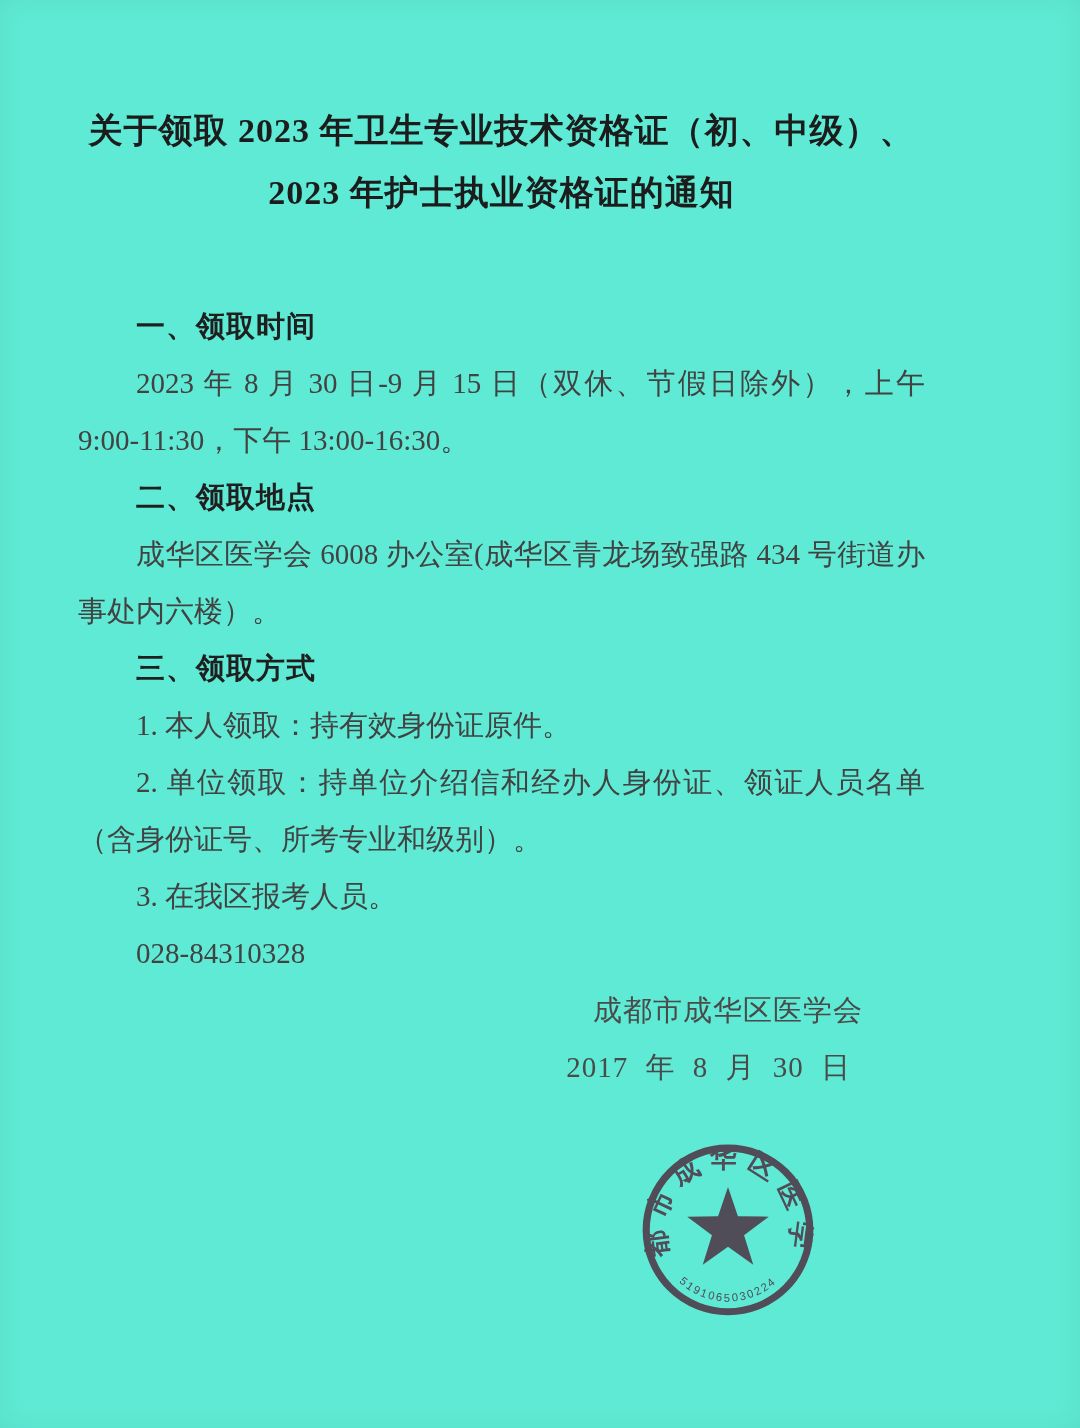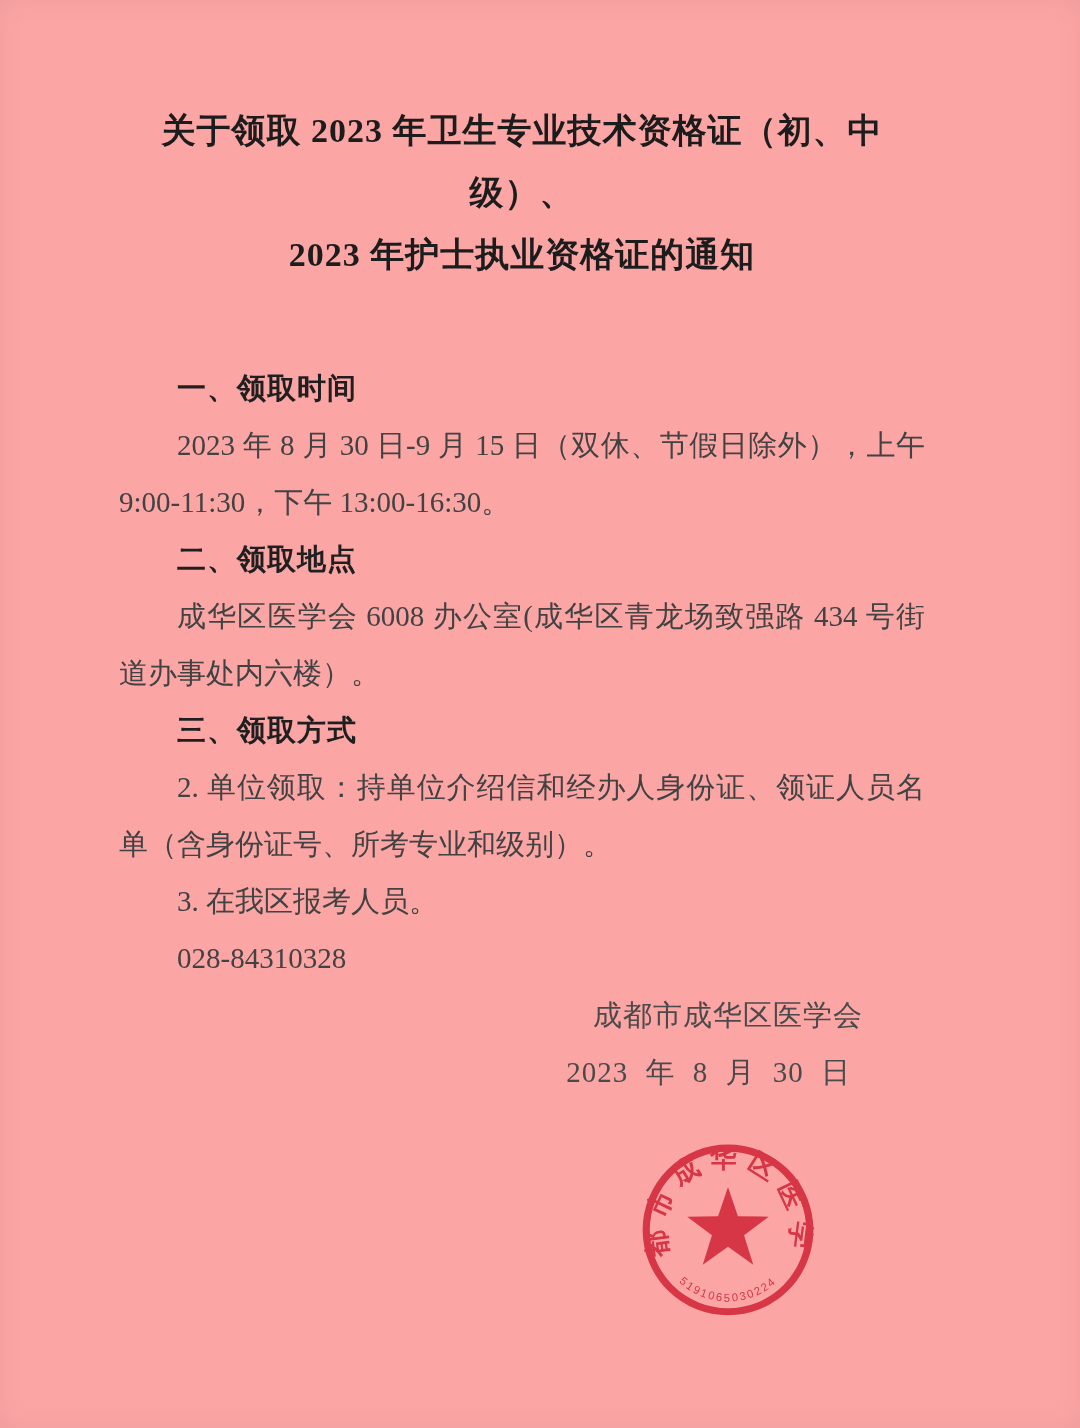--- a/index.html
+++ b/index.html
@@ -2,22 +2,22 @@
 <html><head>
 <meta charset="utf-8">
 <style>
   html, body { margin: 0; padding: 0; background: #ffffff; }
   .page {
     position: relative;
     width: 1080px;
     height: 1428px;
     margin: 0 auto;
     box-sizing: border-box;
-    background: #fca5a5;
-    padding: 100px 155px 0 119px;
+    background: #5eead4;
+    padding: 100px 155px 0 78px;
     overflow: hidden;
     font-family: "Liberation Serif", "DejaVu Serif", serif;
     color: #404040;
     box-shadow: inset 0 0 28px rgba(0,0,0,0.05);
   }
   .doc-title {
     margin: 0 0 74px 0;
     text-align: center;
     font-size: 34px;
     line-height: 62px;
@@ -91,27 +91,28 @@
   </h1>
 
 
   <h2 class="heading">一、领取时间</h2>
   <p class="body">2023 年 8 月 30 日-9 月 15 日（双休、节假日除外），上午 9:00-11:30，下午 13:00-16:30。</p>
 
   <h2 class="heading">二、领取地点</h2>
   <p class="body">成华区医学会 6008 办公室(成华区青龙场致强路 434 号街道办事处内六楼）。</p>
 
   <h2 class="heading">三、领取方式</h2>
+  <p class="body">1. 本人领取：持有效身份证原件。</p>
   <p class="body">2. 单位领取：持单位介绍信和经办人身份证、领证人员名单（含身份证号、所考专业和级别）。</p>
   <p class="body">3. 在我区报考人员。</p>
 
   <p class="body">028-84310328</p>
 
   <p class="sign-line">成都市成华区医学会</p>
-  <p class="sign-line date">2023 年 8 月 30 日</p>
+  <p class="sign-line date">2017 年 8 月 30 日</p>
 
   <div class="stamp">
     <svg viewBox="0 0 180 180" xmlns="http://www.w3.org/2000/svg">
       <defs>
         <path id="sealTopArc" d="M 30.1 104.1 A 62 62 0 1 1 149.9 104.1" fill="none"></path>
         <path id="sealBottomArc" d="M 32.7 128.2 A 70 70 0 0 0 147.3 128.2" fill="none"></path>
       </defs>
       <circle cx="90" cy="88" r="80" fill="none" stroke-width="7" stroke="#d6465f"></circle>
       <polygon points="90,46 99.7,74.7 129.9,75 105.7,93.1 114.7,122 90,104.5 65.3,122 74.3,93.1 50.1,75 80.3,74.7" fill="#d6465f"></polygon>
       <text class="arc-text" fill="#d6465f">

